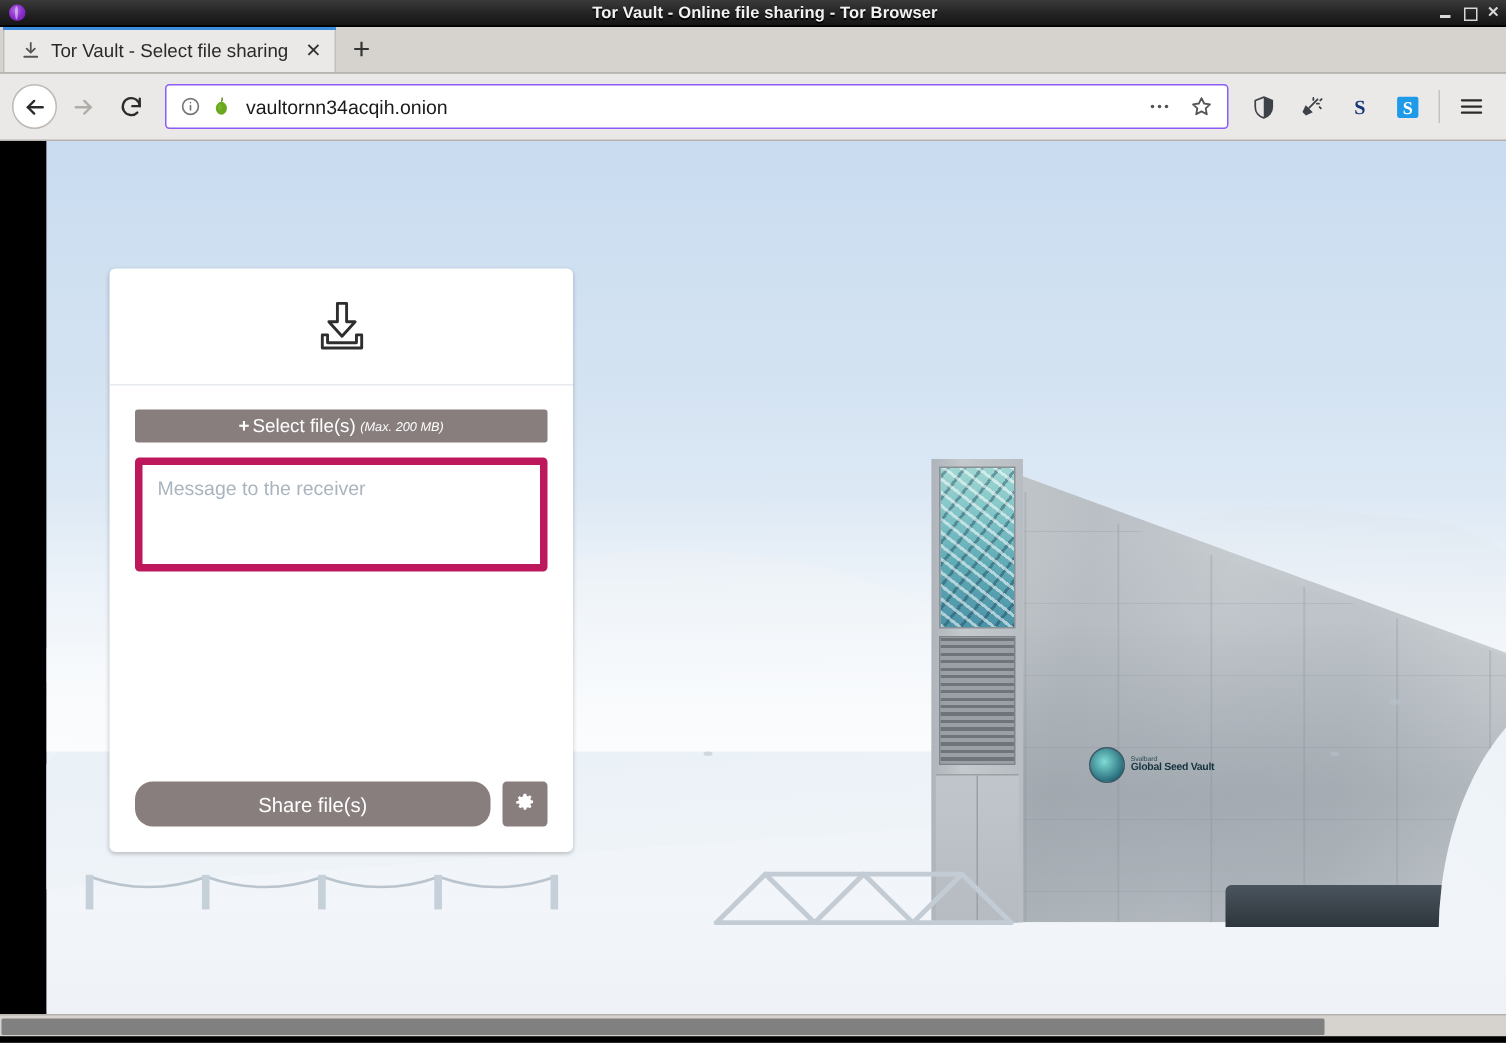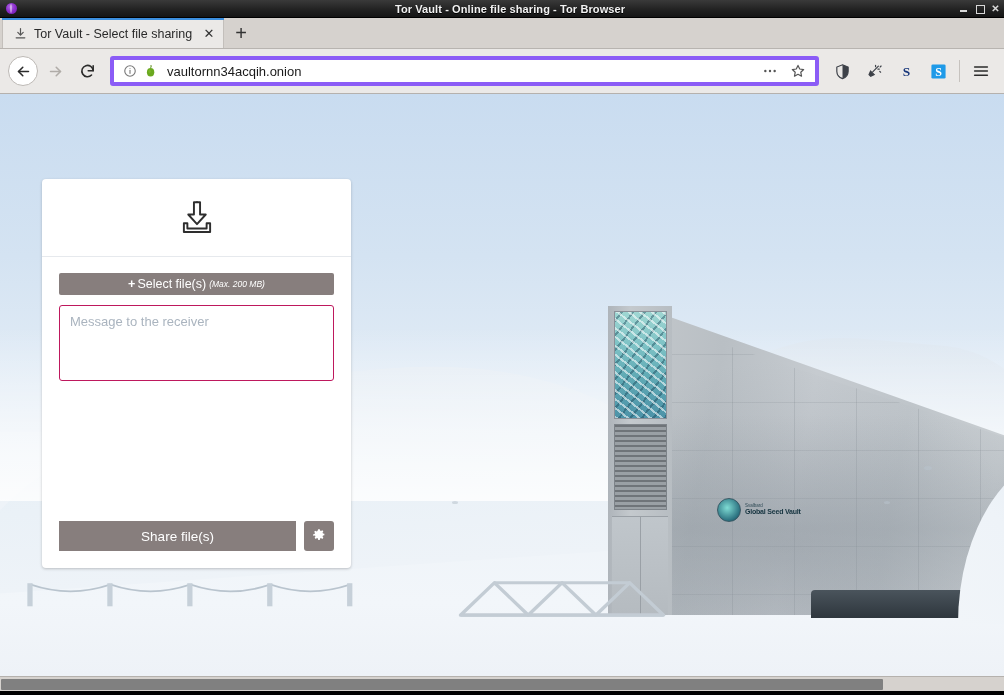--- a/index.html
+++ b/index.html
@@ -107,39 +107,40 @@
   .navbtn {
     width: 30px; height: 30px; border-radius: 50%;
     display:flex; align-items:center; justify-content:center;
     cursor: pointer; flex: 0 0 30px;
   }
   .navbtn.back { border: 1px solid #bdb9b5; background:#fff; }
   .navbtn svg { display:block; }
 
   .urlbar {
     flex: 1 1 auto; height: 30px; margin: 0 6px;
-    background: #fff; border: 4px solid #8b5cf6; border-radius: 3px;
+    background: #fff; border: 1px solid #8b5cf6; border-radius: 3px;
     display: flex; align-items: center; padding: 0 4px 0 8px; justify-content: space-between;
   }
   .url-info { width:16px; height:16px; flex:0 0 16px; margin-right:5px; display:flex;align-items:center;justify-content:center;}
   .url-onion { width:16px; height:16px; flex:0 0 16px; margin-right:8px; display:flex;align-items:center;justify-content:center;}
   .url-text { flex:1 1 auto; font-size:13px; color:#1a1a1a; white-space:nowrap; overflow:hidden; }
   .url-right { display:flex; align-items:center; gap:2px; }
   .url-icon-btn { width:26px; height:26px; display:flex;align-items:center;justify-content:center;cursor:pointer; }
 
   .tb-icon {
     width: 30px; height: 30px; flex: 0 0 30px;
     display:flex; align-items:center; justify-content:center; cursor:pointer;
   }
   .tb-sep { width:1px; height:22px; background:#c6c2be; margin:0 4px; flex:0 0 1px; }
 
   
   .content {
     flex: 1 1 auto; position: relative; overflow: hidden;
     background: #cfe0f2;
+    margin-left: 31px;
   }
   .photo { position:absolute; inset:0; overflow:hidden; }
 
   .sky {
     position:absolute; left:0; top:0; right:0; height:62%;
     background: linear-gradient(to bottom, #c9dcf0 0%, #d4e3f2 45%, #e2ecf6 80%, #e8eff6 100%);
   }
   .haze {
     position:absolute; left:0; top:40%; right:0; height:30%;
     background: linear-gradient(to bottom, rgba(255,255,255,0) 0%, rgba(255,255,255,0.55) 60%, rgba(255,255,255,0.8) 100%);
@@ -285,36 +286,36 @@
     background:#877e7d; color:#fff; border:none; border-radius:2px;
     font-size:12.5px; font-family:"Liberation Sans", sans-serif;
     cursor:pointer; line-height:22px; text-align:center;
     white-space:nowrap;
   }
   .btn-select .plus { font-weight:bold; margin-right:2px; }
   .btn-select .maxsize { font-size:8.5px; font-style:italic; margin-left:3px; vertical-align:1px; }
 
   .msgbox {
     margin-top: 10px; width:100%; height:76px;
-    border:1px solid #be185d; border-radius:3px;
+    border:5px solid #be185d; border-radius:3px;
     padding:8px 10px; resize:none;
     font-size:13px; font-family:"Liberation Sans", sans-serif;
     color:#444; background:#fff; outline:none;
   }
   .msgbox::placeholder { color:#aab4bf; }
 
   .card-spacer { flex:1 1 auto; min-height: 120px; }
 
   .card-foot {
     display:flex; align-items:center; gap:8px;
     padding: 0 17px 17px 17px;
   }
   .btn-share {
     flex:1 1 auto; height:30px;
-    background:#877e7d; color:#fff; border:none; border-radius:0;
+    background:#877e7d; color:#fff; border:none; border-radius:12px;
     font-size:13.5px; font-family:"Liberation Sans", sans-serif; cursor:pointer;
   }
   .btn-gear {
     width:30px; height:30px; flex:0 0 30px;
     background:#877e7d; border:none; border-radius:3px;
     display:flex; align-items:center; justify-content:center; cursor:pointer;
   }
 
   
   .hscroll {

